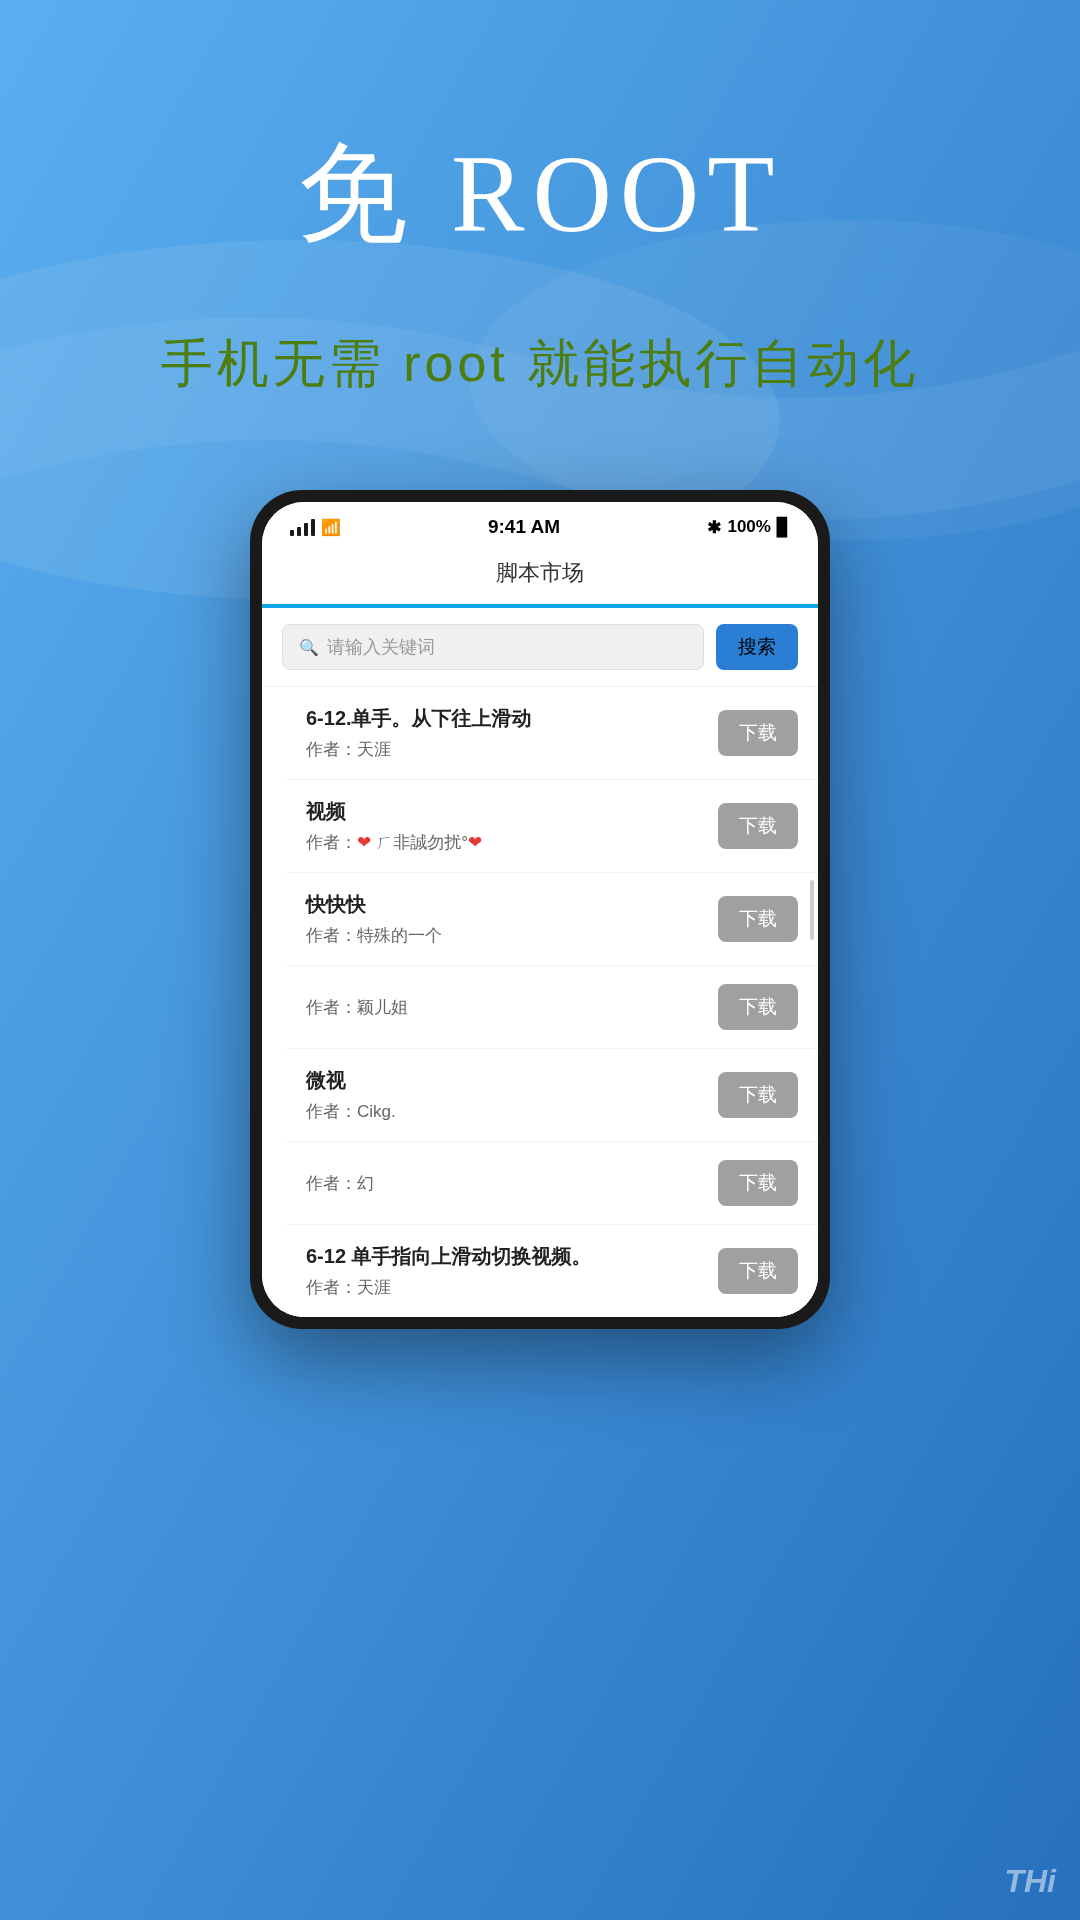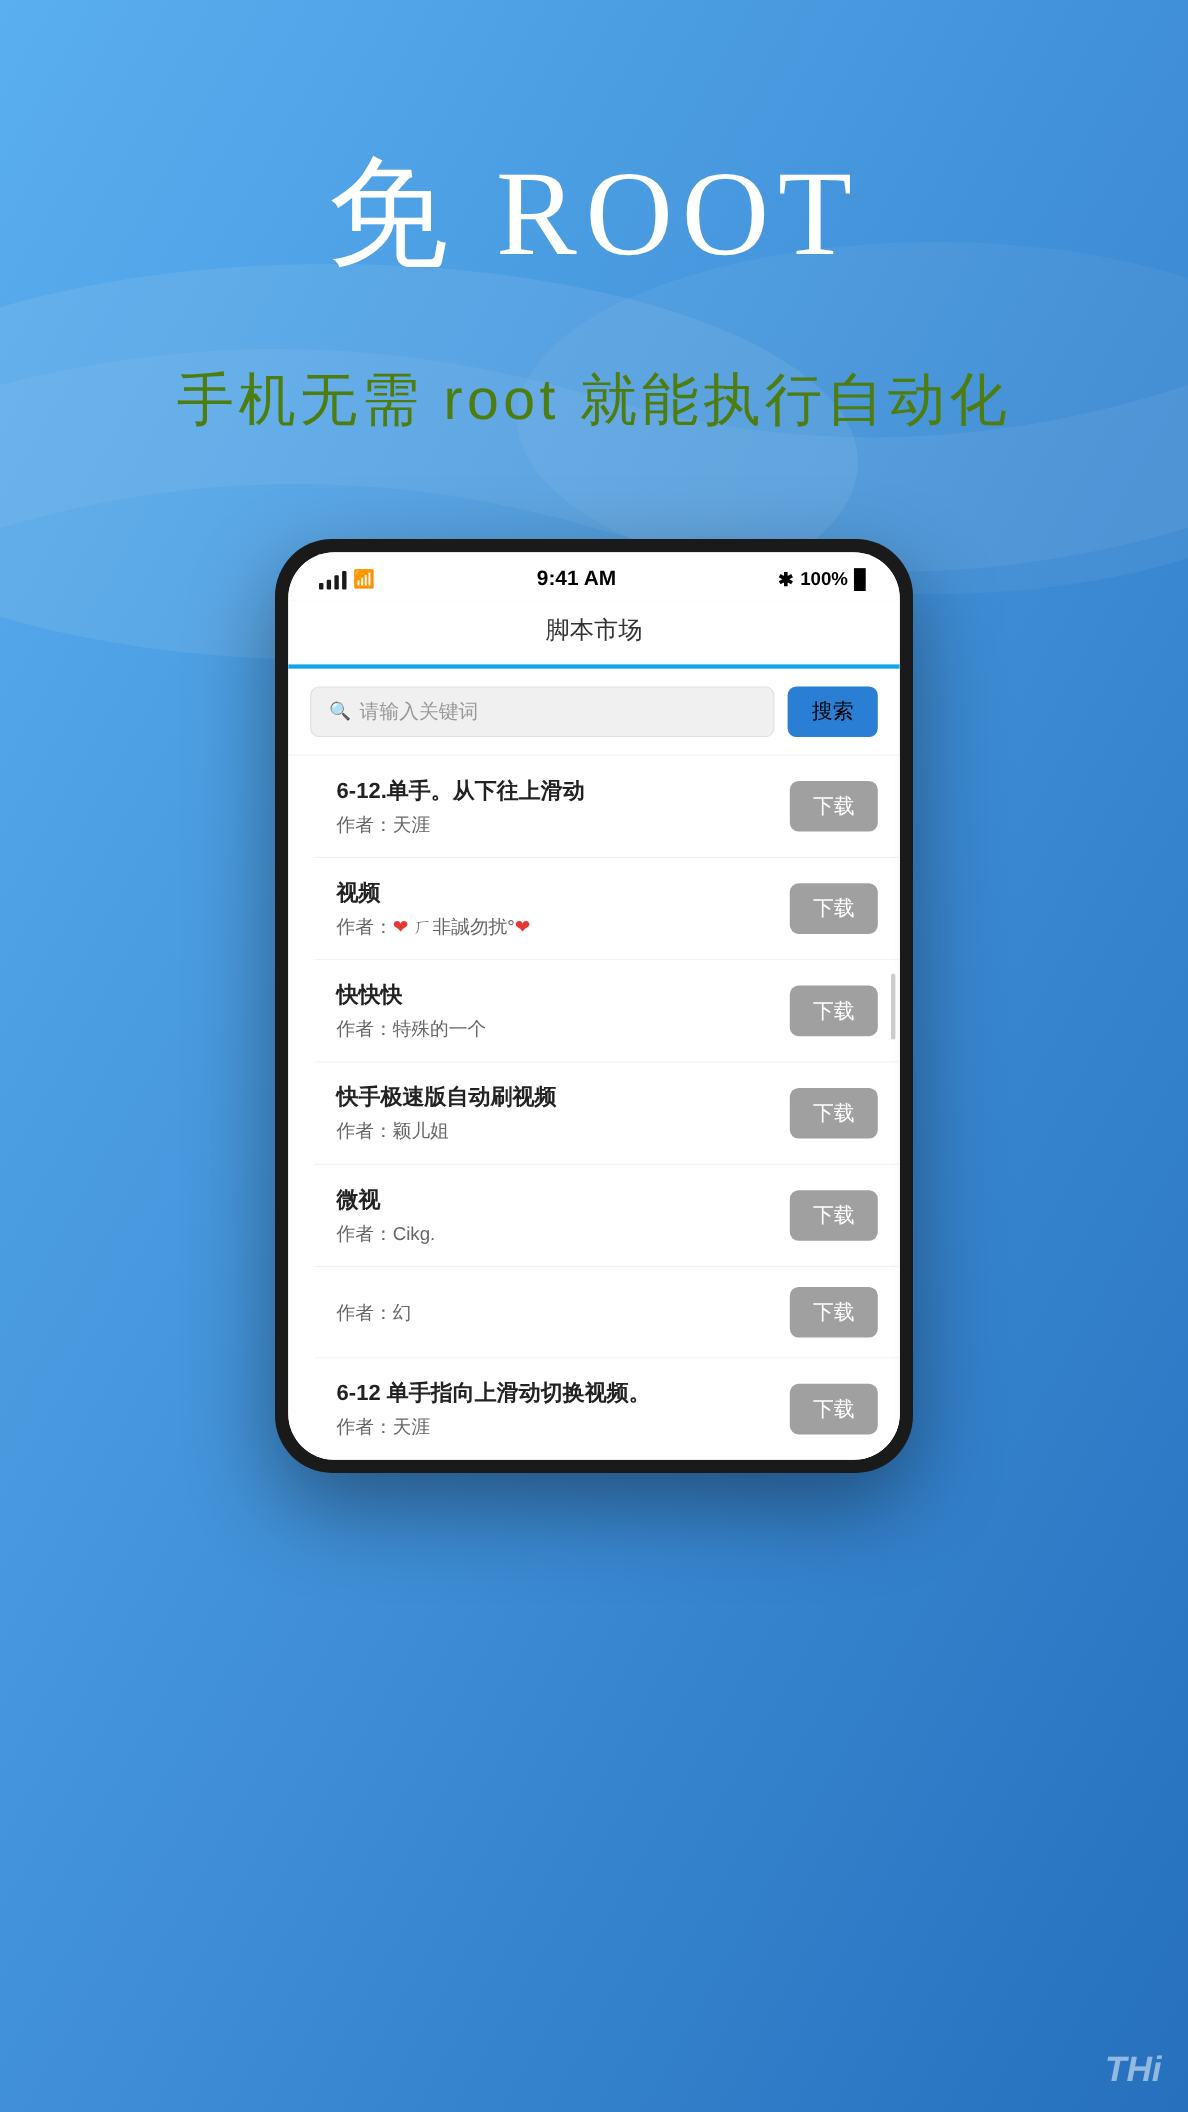--- a/index.html
+++ b/index.html
@@ -346,21 +346,20 @@
         <div class="script-item">
           <div class="script-info">
             <div class="script-name">快快快</div>
             <div class="script-author">作者：特殊的一个</div>
           </div>
           <button class="download-btn">下载</button>
         </div>
 
         <div class="script-item">
           <div class="script-info">
-            <div class="script-name">快手极速版自动刷视频</div>
             <div class="script-author">作者：颖儿姐</div>
           </div>
           <button class="download-btn">下载</button>
         </div>
 
         <div class="script-item">
           <div class="script-info">
             <div class="script-name">微视</div>
             <div class="script-author">作者：Cikg.</div>
           </div>

